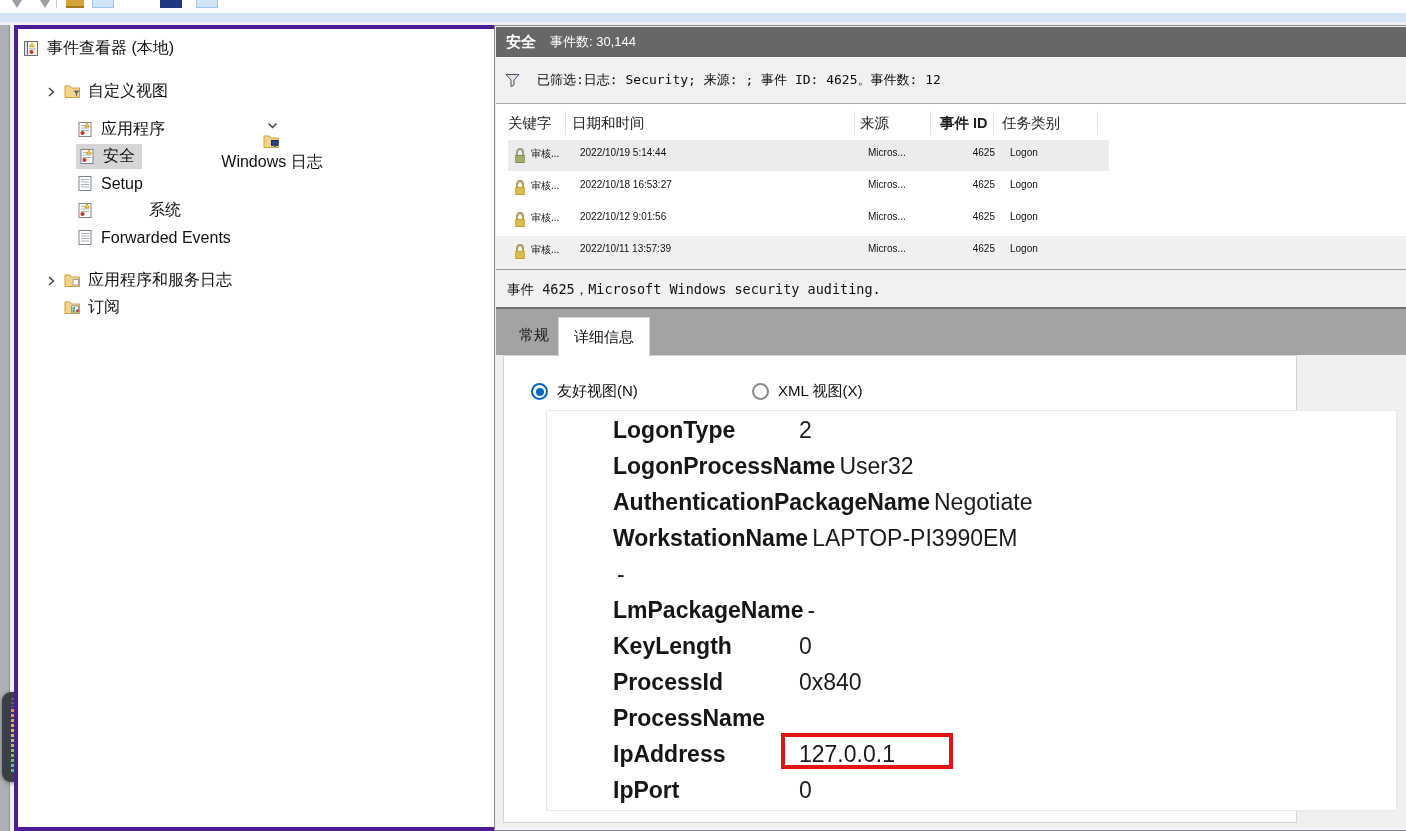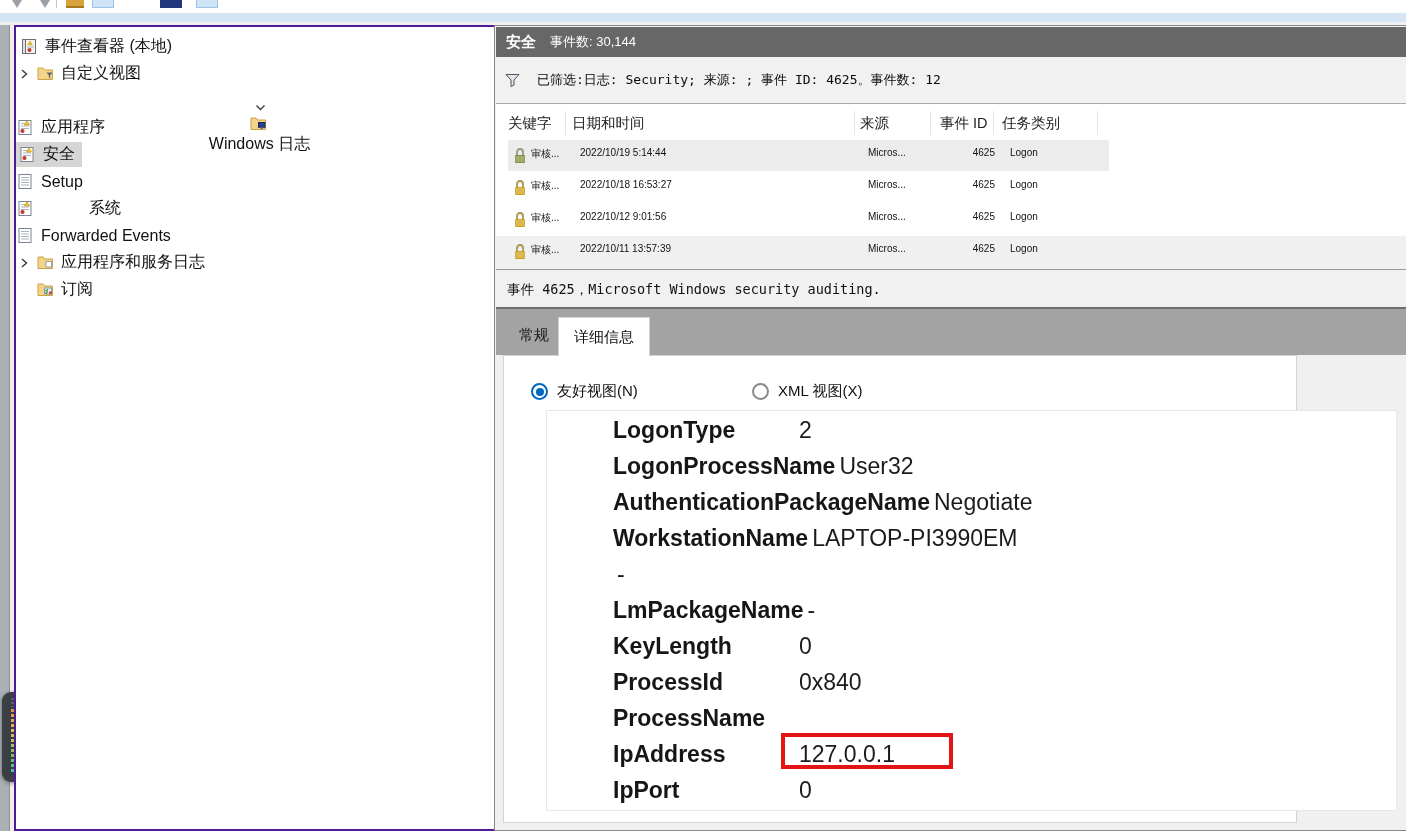--- a/index.html
+++ b/index.html
@@ -27,28 +27,28 @@
   .left-strip  { left:0; top:25px; width:10px; height:806px; background:#aab0b3; border-right:1px solid #8d9296; }
   .widget      { left:2px; top:692px; width:48px; height:90px; background:#3a3f45; border-radius:9px; box-shadow:0 1px 4px rgba(0,0,0,.45); }
   .widget-lines{ left:9px; top:6px; width:22px; height:9px;
                  background:repeating-linear-gradient(180deg,#596067 0 2px,#3a3f45 2px 4px); }
   .widget-bars { left:9px; top:17px; width:22px; height:64px;
                  background:
                    repeating-linear-gradient(180deg,rgba(0,0,0,0) 0 3px,#3a3f45 3px 5px),
                    linear-gradient(180deg,#e2903d 0%,#ddc04a 30%,#b9c74a 50%,#7fc055 72%,#45c2ab 100%); }
 
   
-  .tree-panel  { left:14px; top:25px; width:491px; height:806px; background:#fff; border:2px solid #4c1d95; }
+  .tree-panel  { left:14px; top:25px; width:491px; height:806px; background:#fff; border:4px solid #4c1d95; }
   .tree-row    { position:absolute; left:0; width:100%; height:27px; display:flex; align-items:center; font-size:16px; cursor:default; }
   .tree-row .chev { width:16px; height:16px; flex:0 0 16px; display:flex; align-items:center; justify-content:center; }
   .tree-row .ticon { width:19px; height:17px; flex:0 0 19px; margin-right:6px; }
   .lvl0 { padding-left:4px; }
-  .lvl1 { padding-left:0; }
+  .lvl1 { padding-left:25px;margin-top:16px; }
   .lvl1 .ticon { margin-left:4px; }
-  .lvl2 { }
+  .lvl2 { padding-left:58px; }
   .tree-sel { display:flex; align-items:center; background:#d5d5d5; padding:2px 7px 2px 2px; }
   .tree-sel .ticon { margin-right:6px; }
 
   
   .main-panel  { left:494px; top:25px; width:912px; height:806px; background:#f0f0f0; border:1px solid #828790; border-right:none; }
   .title-bar   { left:1px; top:1px; width:910px; height:30px; background:#676767; color:#fff; display:flex; align-items:center; }
   .title-log   { font-weight:bold; font-size:15px; margin-left:10px; }
   .title-count { font-size:13px; margin-left:14px; }
   .filter-bar  { left:1px; top:31px; width:947px; height:47px; background:#f1f1f1; border-bottom:1px solid #ababab; display:flex; align-items:center; }
   .funnel      { margin-left:8px; }
@@ -272,21 +272,21 @@
           <path d="M2 2.5 h13 l-5 5.5 v5 l-3 1.5 v-6.5 z" fill="#e4e4f0" stroke="#555"></path>
         </svg>
     </span>
     <span class="filter-text nowrap">已筛选:日志: Security; 来源: ; 事件 ID: 4625。事件数: 12</span>
   </div>
 
   <div class="abs table-area">
     <div class="hcell" style="left:12px;">关键字</div>
     <div class="hcell" style="left:76px;">日期和时间</div>
     <div class="hcell" style="left:364px;">来源</div>
-    <div class="hcell" style="left:444px;">事件 ID</div>
+    <div class="hcell" style="left:444px;font-weight:bold;">事件 ID</div>
     <div class="hcell" style="left:506px;">任务类别</div>
     <div class="hsep" style="left:69px;"></div>
     <div class="hsep" style="left:358px;"></div>
     <div class="hsep" style="left:434px;"></div>
     <div class="hsep" style="left:497px;"></div>
     <div class="hsep" style="left:601px;"></div>
 
     <div class="tbl-row selected" style="top:36px;">
       <div class="row-bg"></div>
       <span class="cell c-lock">

